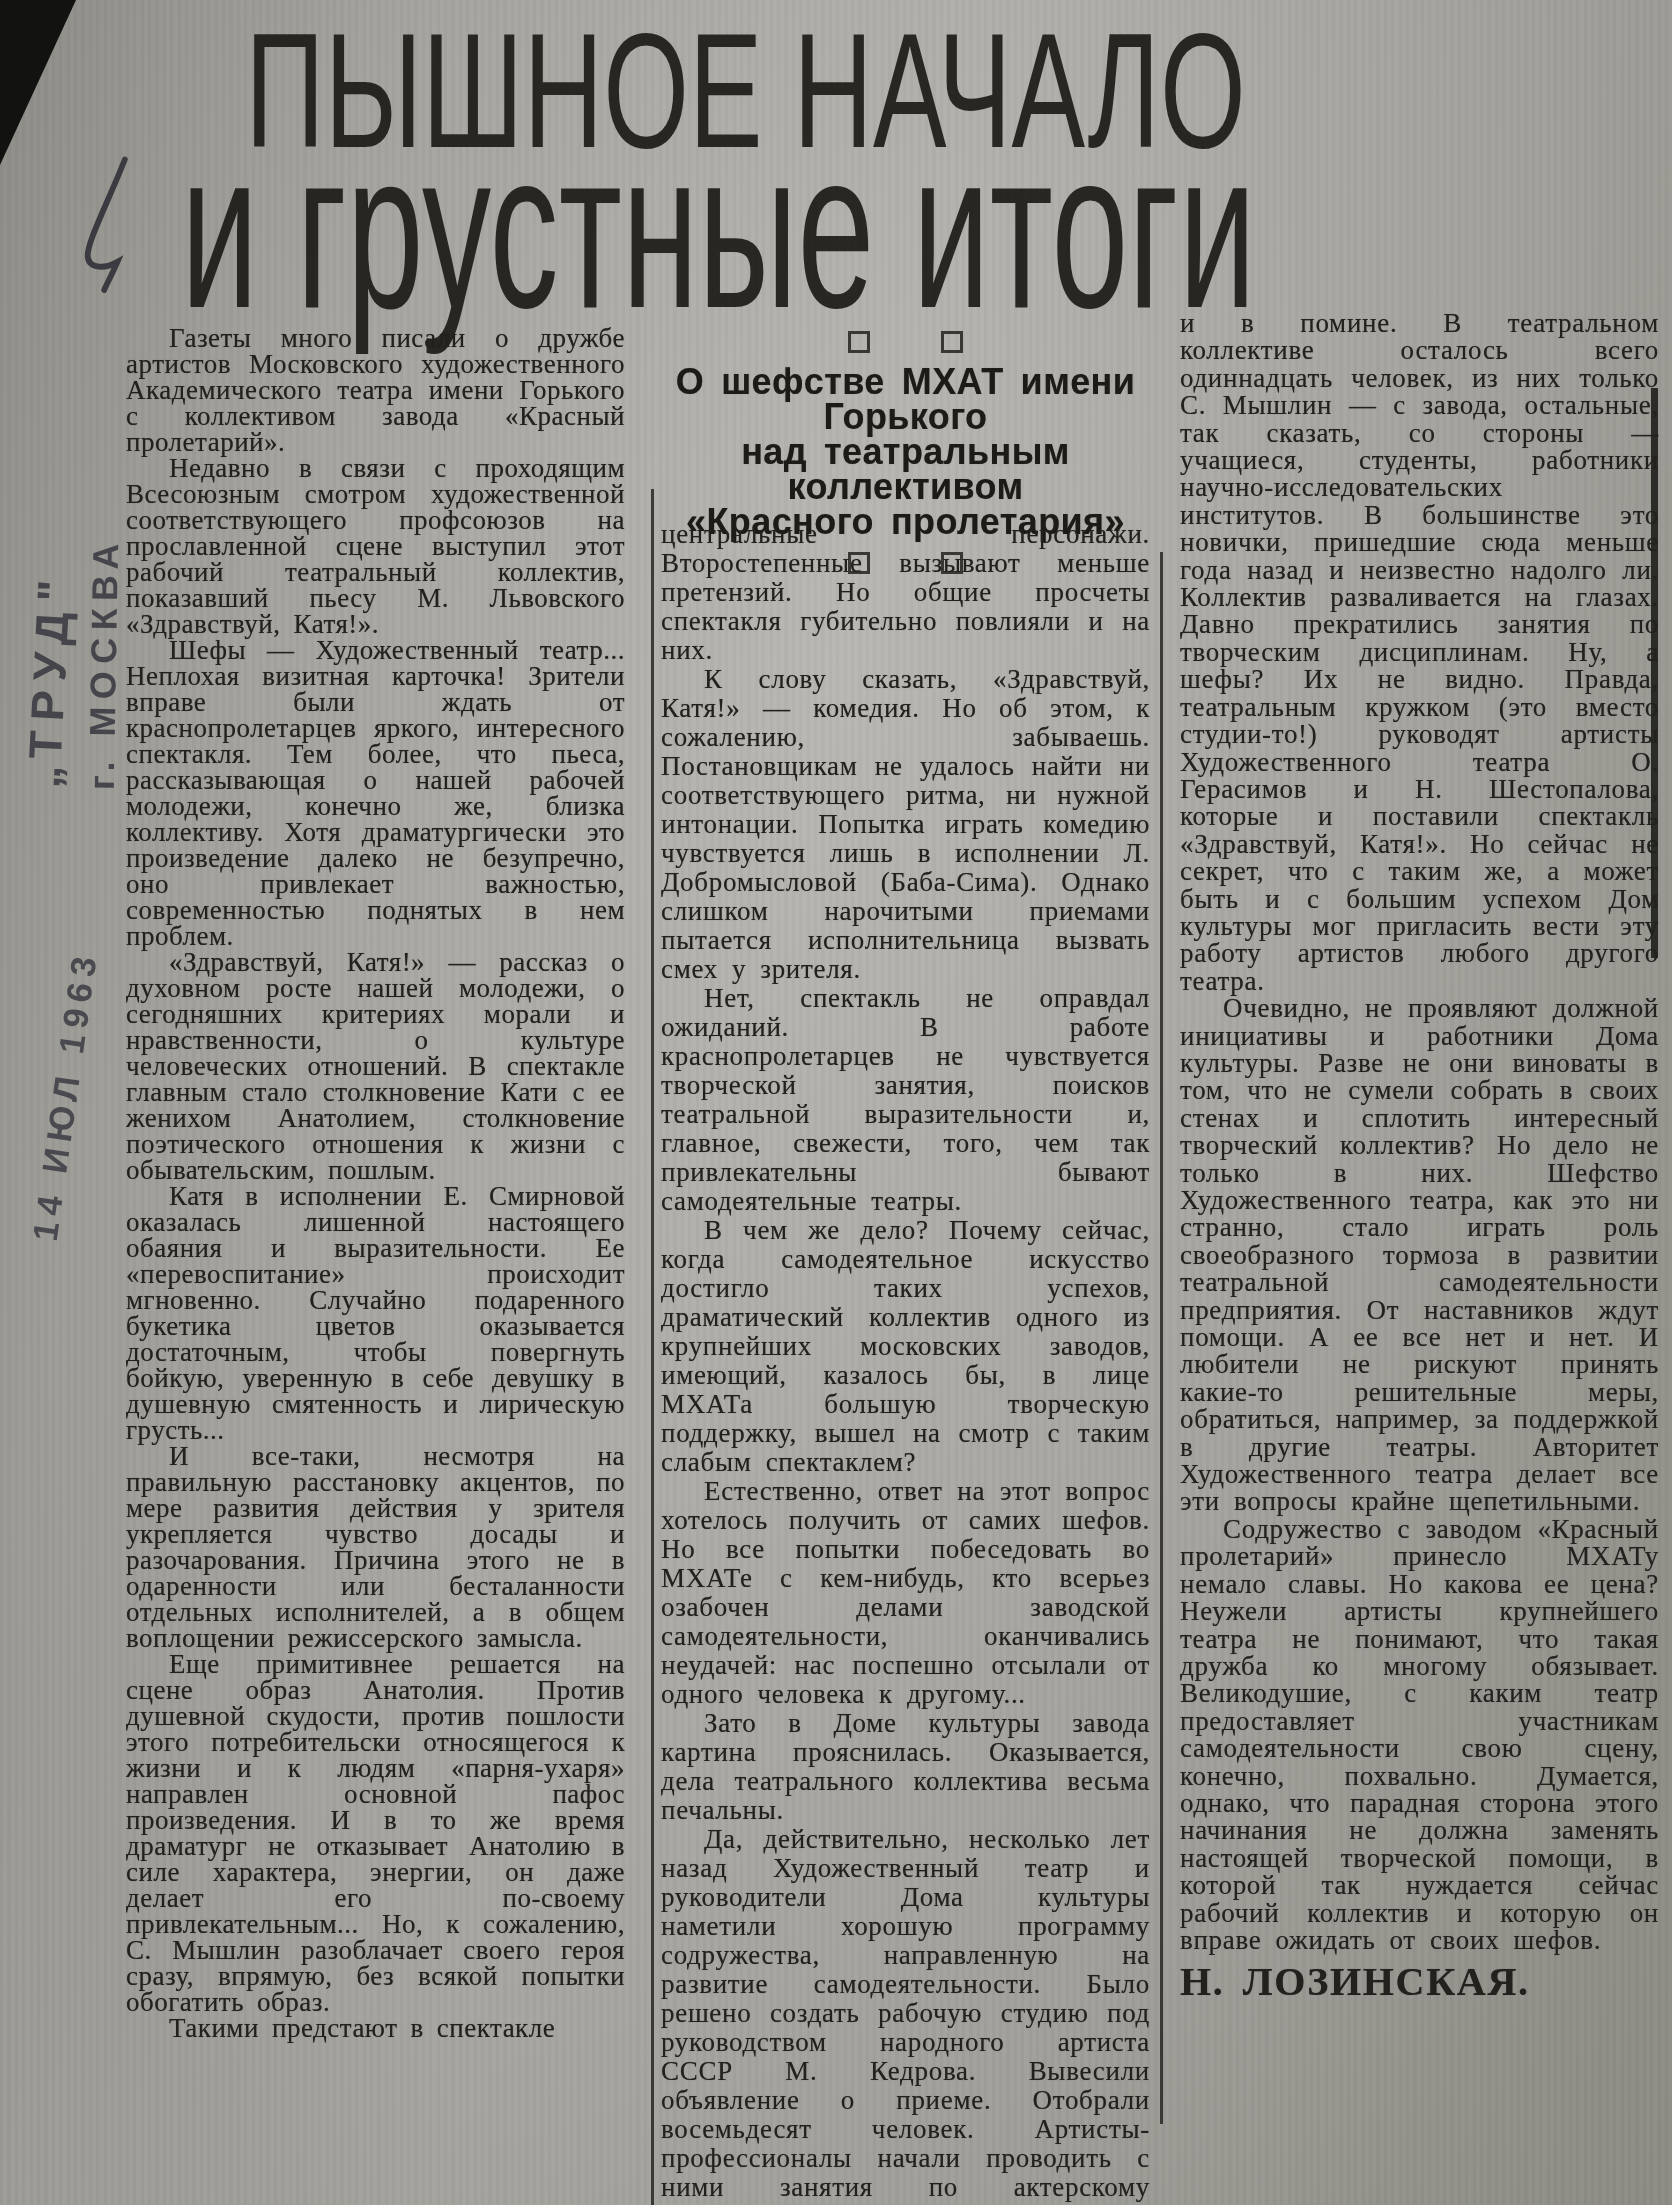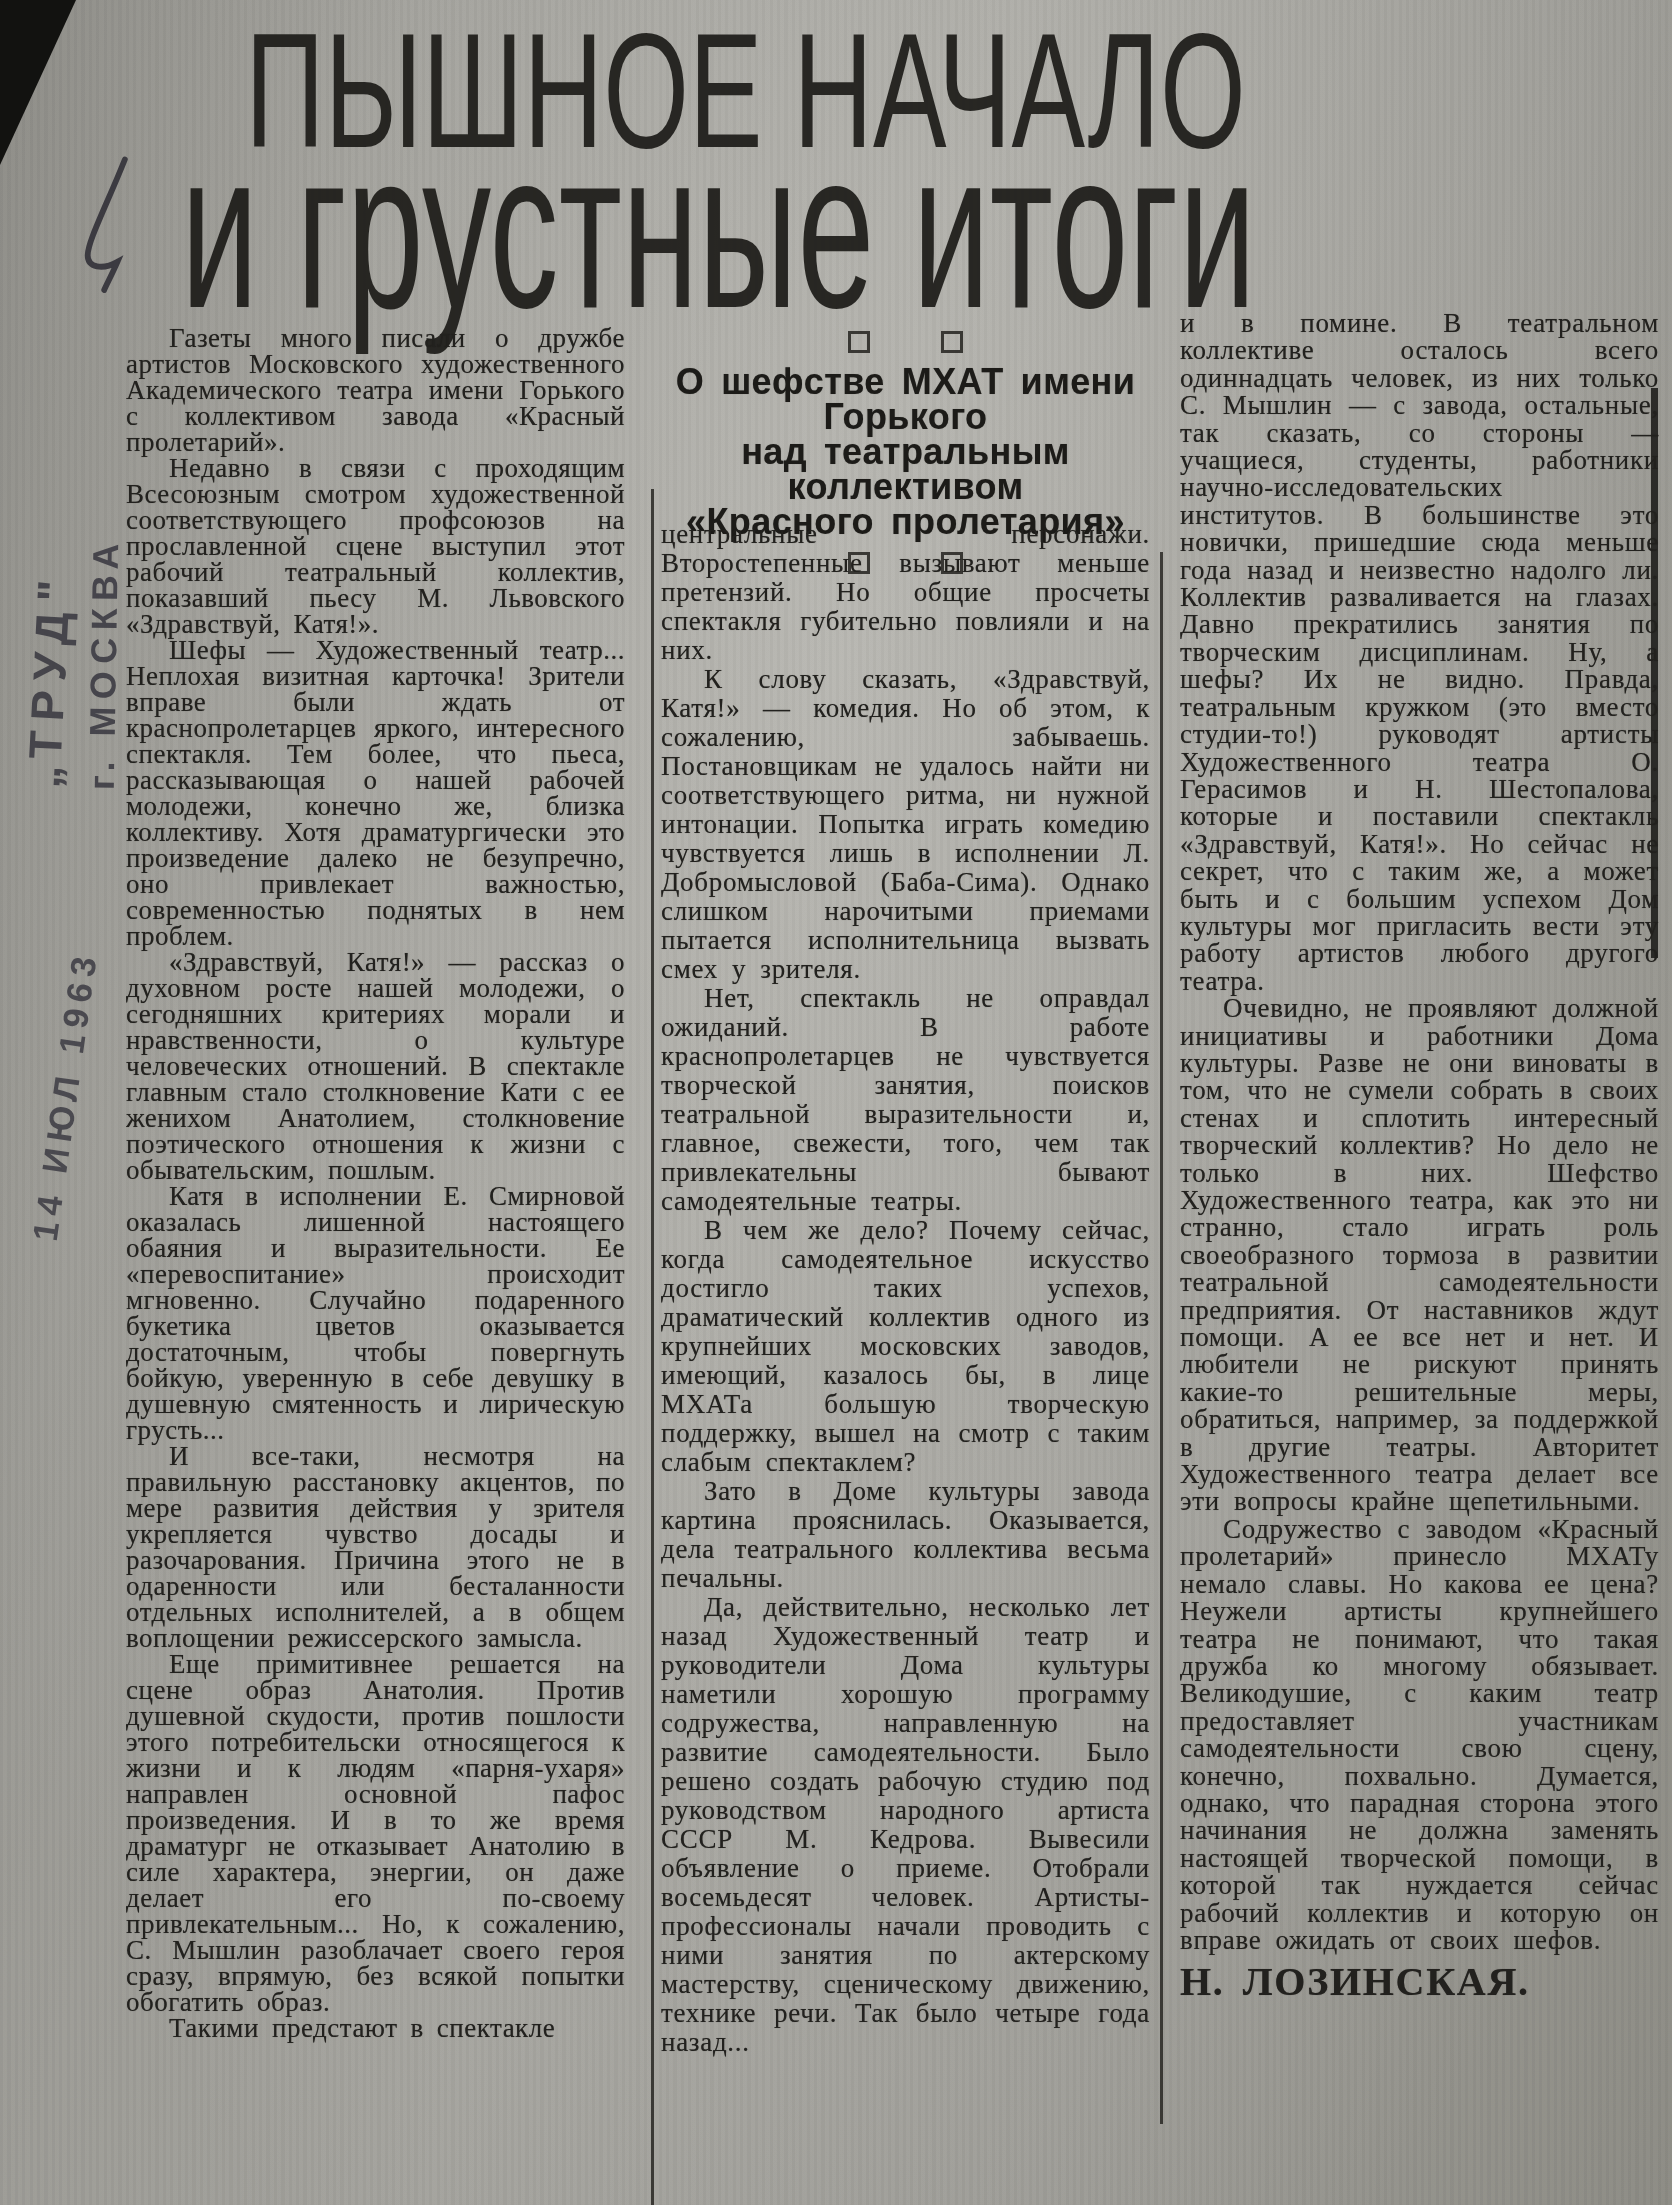--- a/index.html
+++ b/index.html
@@ -114,20 +114,21 @@
       <div class="subhead">«Красного пролетария»</div>
       <div class="sq-row sq-row-bottom">
         <span class="square"></span>
         <span class="square"></span>
       </div>
     </div>
     <p class="noindent">центральные персонажи. Второстепенные вызывают меньше претензий. Но общие просчеты спектакля губительно повлияли и на них.</p>
     <p>К слову сказать, «Здравствуй, Катя!» — комедия. Но об этом, к сожалению, забываешь. Постановщикам не удалось найти ни соответствующего ритма, ни нужной интонации. Попытка играть комедию чувствуется лишь в исполнении Л. Добромысловой (Баба-Сима). Однако слишком нарочитыми приемами пытается исполнительница вызвать смех у зрителя.</p>
     <p>Нет, спектакль не оправдал ожиданий. В работе краснопролетарцев не чувствуется творческой занятия, поисков театральной выразительности и, главное, свежести, того, чем так привлекательны бывают самодеятельные театры.</p>
     <p>В чем же дело? Почему сейчас, когда самодеятельное искусство достигло таких успехов, драматический коллектив одного из крупнейших московских заводов, имеющий, казалось бы, в лице МХАТа большую творческую поддержку, вышел на смотр с таким слабым спектаклем?</p>
+    <p>Естественно, ответ на этот вопрос хотелось получить от самих шефов. Но все попытки побеседовать во МХАТе с кем-нибудь, кто всерьез озабочен делами заводской самодеятельности, оканчивались неудачей: нас поспешно отсылали от одного человека к другому...</p>
     <p>Зато в Доме культуры завода картина прояснилась. Оказывается, дела театрального коллектива весьма печальны.</p>
     <p>Да, действительно, несколько лет назад Художественный театр и руководители Дома культуры наметили хорошую программу содружества, направленную на развитие самодеятельности. Было решено создать рабочую студию под руководством народного артиста СССР М. Кедрова. Вывесили объявление о приеме. Отобрали восемьдесят человек. Артисты-профессионалы начали проводить с ними занятия по актерскому мастерству, сценическому движению, технике речи. Так было четыре года назад...</p>
 
   </div>
 
   <div class="col col3">
     <p class="noindent">и в помине. В театральном коллективе осталось всего одиннадцать человек, из них только С. Мышлин — с завода, остальные, так сказать, со стороны — учащиеся, студенты, работники научно-исследовательских институтов. В большинстве это новички, пришедшие сюда меньше года назад и неизвестно надолго ли. Коллектив разваливается на глазах. Давно прекратились занятия по творческим дисциплинам. Ну, а шефы? Их не видно. Правда, театральным кружком (это вместо студии-то!) руководят артисты Художественного театра О. Герасимов и Н. Шестопалова, которые и поставили спектакль «Здравствуй, Катя!». Но сейчас не секрет, что с таким же, а может быть и с большим успехом Дом культуры мог пригласить вести эту работу артистов любого другого театра.</p>
     <p>Очевидно, не проявляют должной инициативы и работники Дома культуры. Разве не они виноваты в том, что не сумели собрать в своих стенах и сплотить интересный творческий коллектив? Но дело не только в них. Шефство Художественного театра, как это ни странно, стало играть роль своеобразного тормоза в развитии театральной самодеятельности предприятия. От наставников ждут помощи. А ее все нет и нет. И любители не рискуют принять какие-то решительные меры, обратиться, например, за поддержкой в другие театры. Авторитет Художественного театра делает все эти вопросы крайне щепетильными.</p>
     <p>Содружество с заводом «Красный пролетарий» принесло МХАТу немало славы. Но какова ее цена? Неужели артисты крупнейшего театра не понимают, что такая дружба ко многому обязывает. Великодушие, с каким театр предоставляет участникам самодеятельности свою сцену, конечно, похвально. Думается, однако, что парадная сторона этого начинания не должна заменять настоящей творческой помощи, в которой так нуждается сейчас рабочий коллектив и которую он вправе ожидать от своих шефов.</p>
     <div class="byline">Н. ЛОЗИНСКАЯ.</div>

